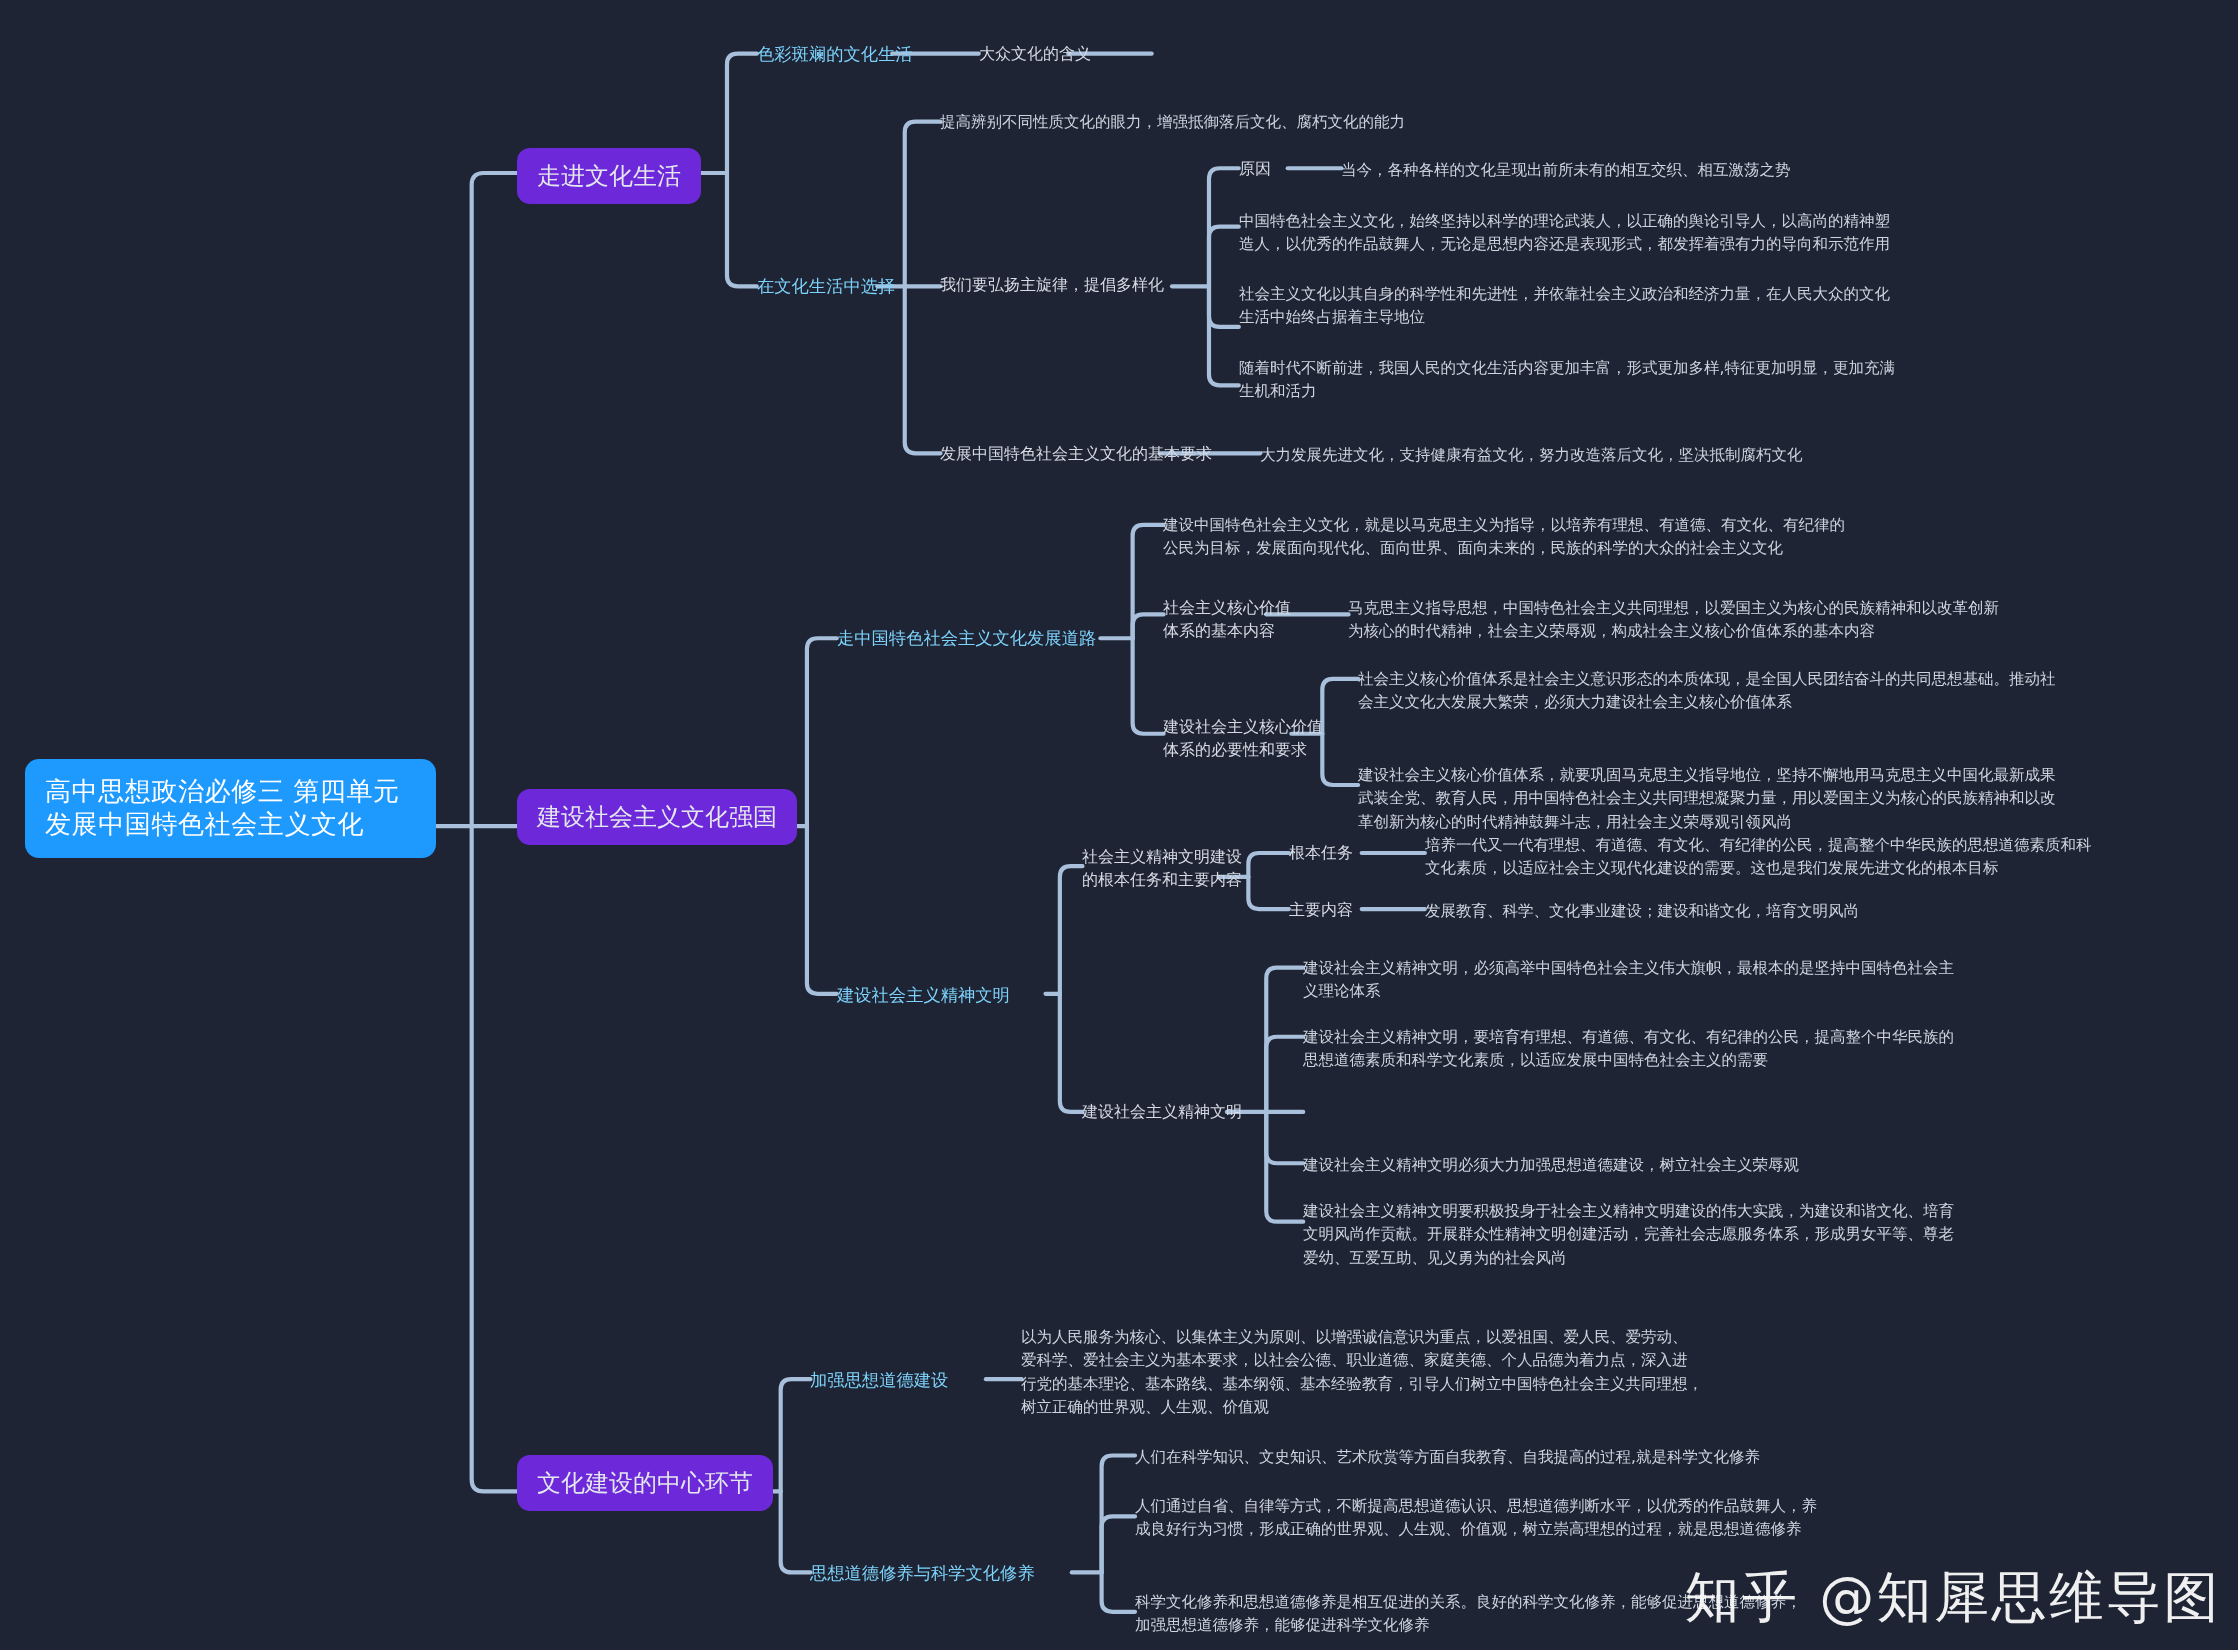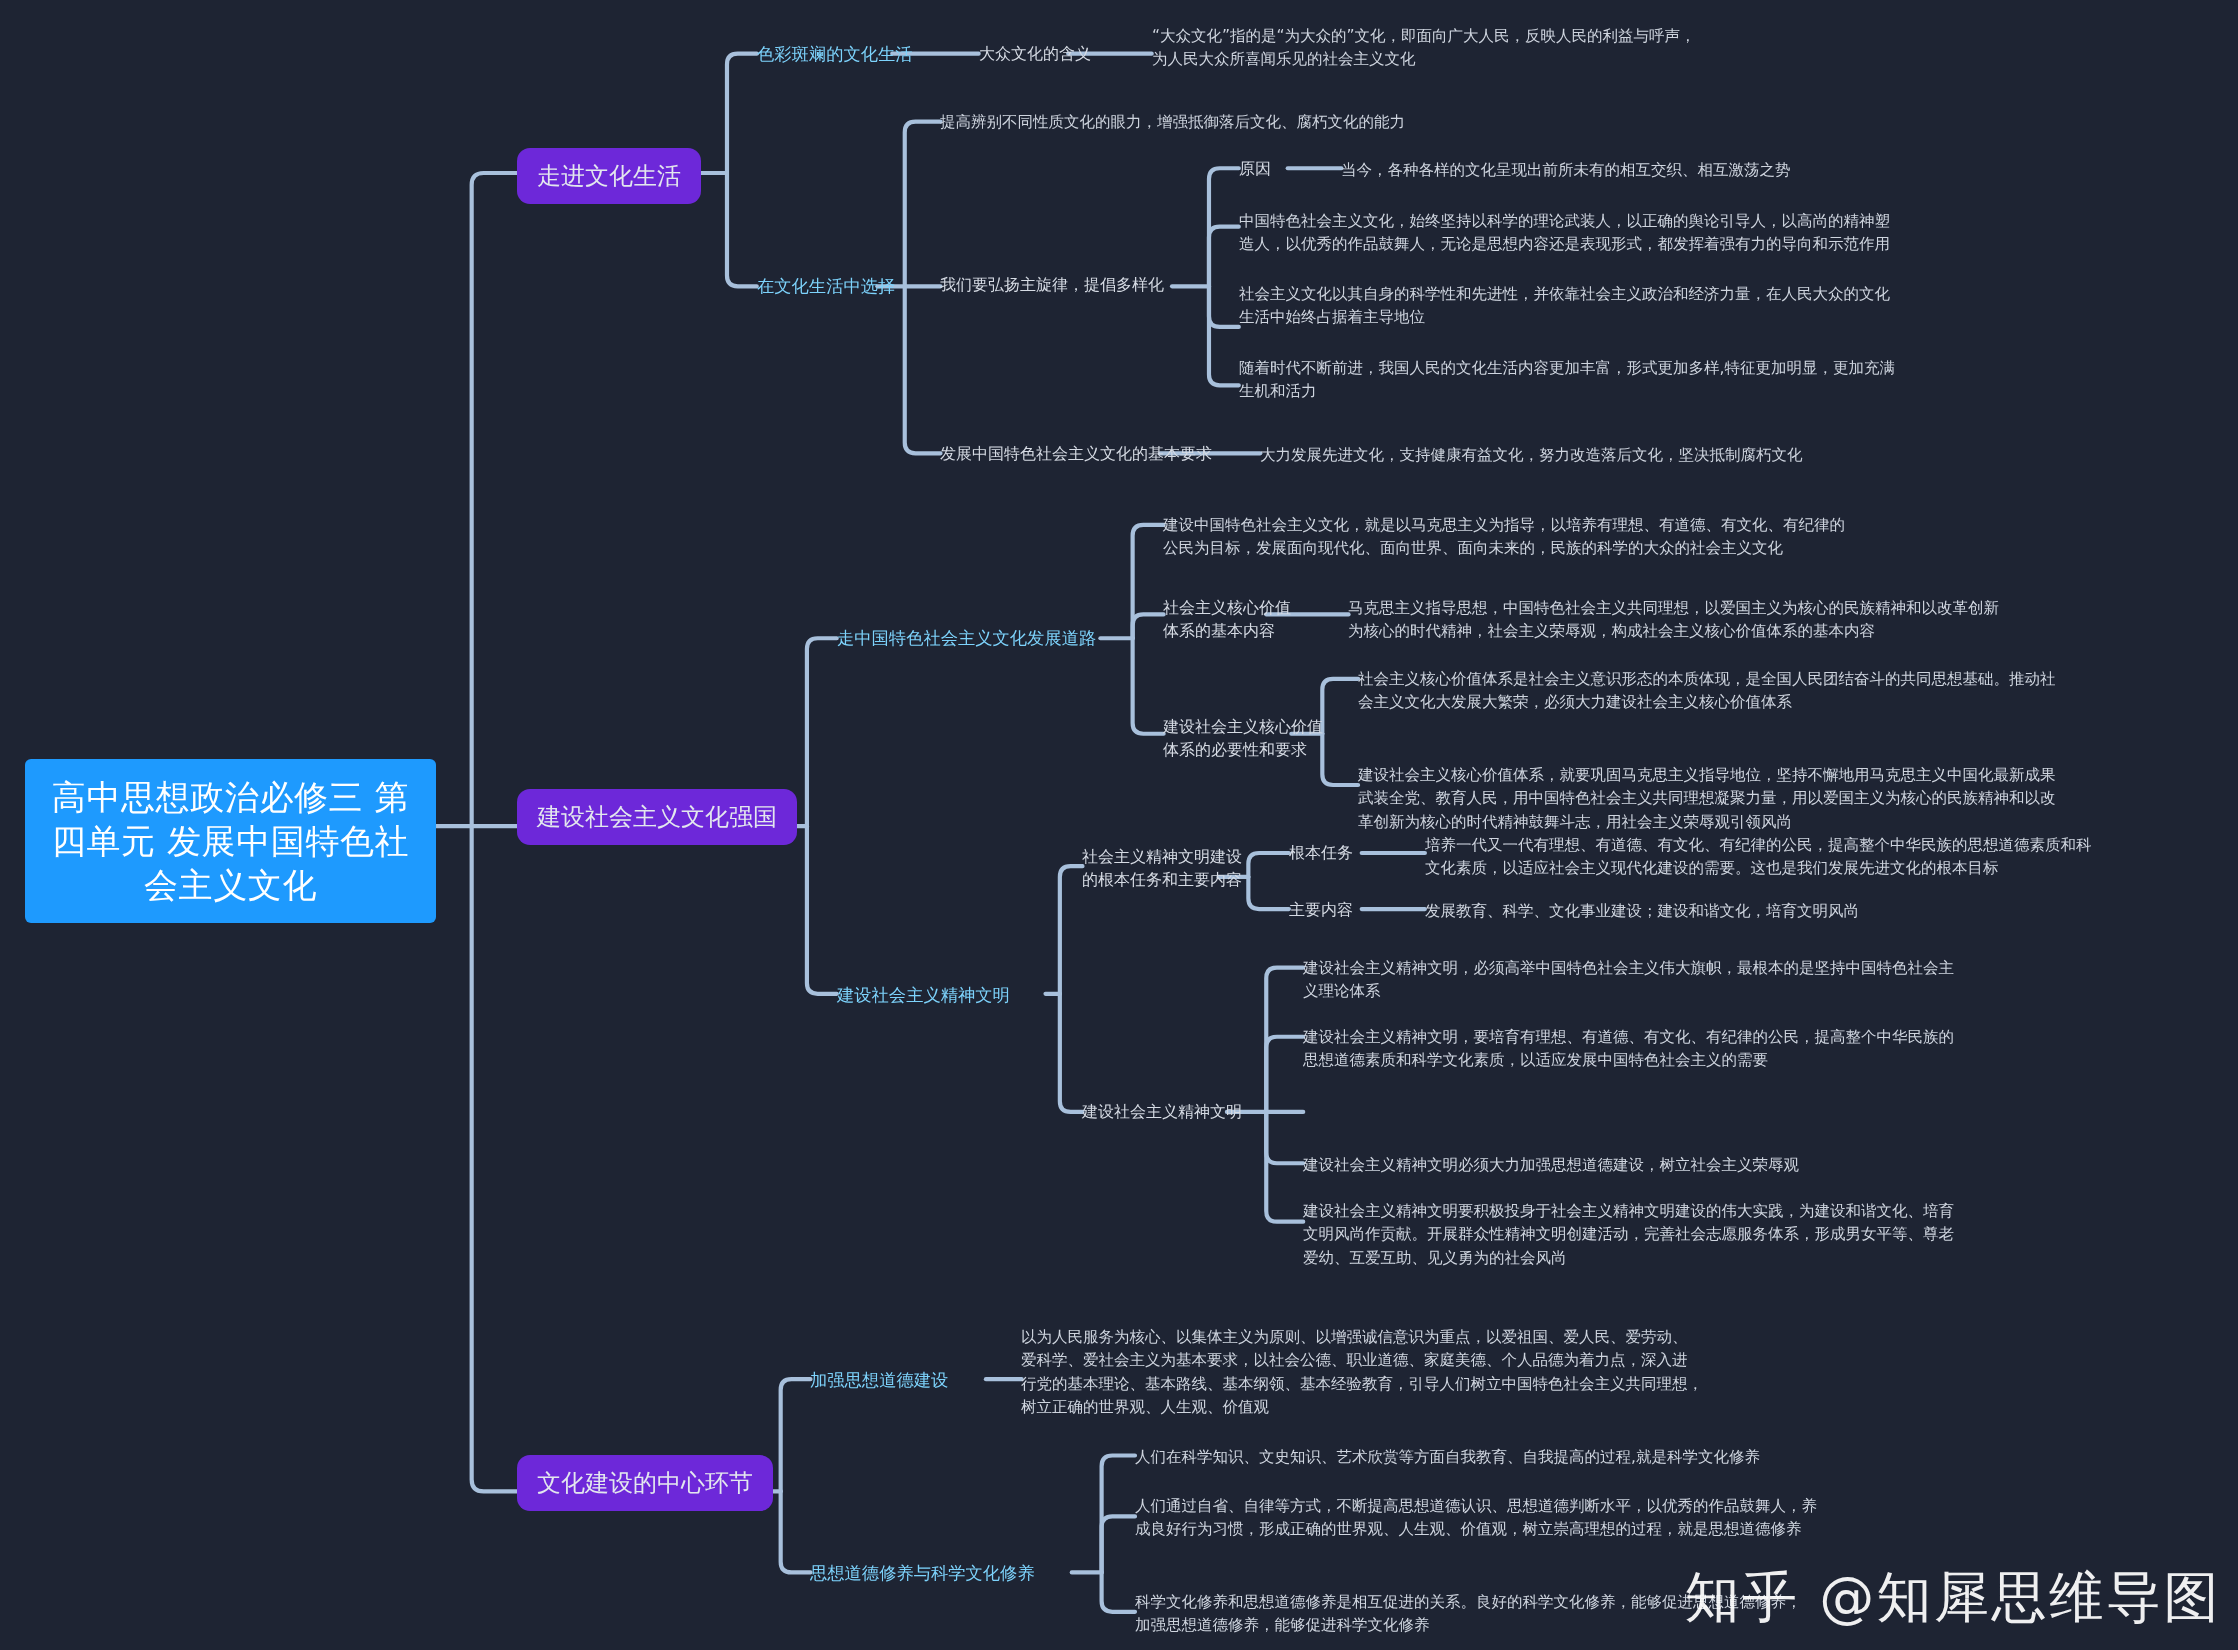--- a/index.html
+++ b/index.html
@@ -12,25 +12,24 @@
     position:relative;
   }
   #stage{position:absolute;inset:0;}
   svg.links{position:absolute;left:0;top:0;width:2239px;height:1650px;pointer-events:none;}
 
   .node{position:absolute;box-sizing:border-box;}
 
   
   .root{
     background:#1e9afe;
-    border-radius:6px;
+    border-radius:14px;
     color:#ffffff;
-    font-size:34px;
+    font-size:26px;
     line-height:1.30;
-    text-align:center;
     padding:15.5px 20px;
     letter-spacing:0.6px;
   }
   
   .lvl1{
     background:#6d28d9;
     border-radius:13px;
     color:#e3e7ee;
     font-size:24px;
     line-height:1.25;
@@ -154,22 +153,20 @@
   </svg>
 
   <div class="node root" style="left:25px;top:759px;width:411px;">高中思想政治必修三
 第四单元
 发展中国特色社会主义文化</div>
 
   <div class="node lvl1" style="left:517px;top:148px;">走进文化生活</div>
 
   <div class="node lvl2" style="left:757px;top:42px;">色彩斑斓的文化生活</div>
   <div class="node lvl3" style="left:979px;top:43px;">大众文化的含义</div>
-  <div class="node leaf" style="left:1152px;top:25px;width:662px;">“大众文化”指的是“为大众的”文化，即面向广大人民，反映人民的利益与呼声，
-为人民大众所喜闻乐见的社会主义文化</div>
 
   <div class="node lvl2" style="left:757px;top:274px;">在文化生活中选择</div>
 
   <div class="node leaf" style="left:940px;top:111px;width:656px;">提高辨别不同性质文化的眼力，增强抵御落后文化、腐朽文化的能力</div>
 
   <div class="node lvl3" style="left:940px;top:274px;">我们要弘扬主旋律，提倡多样化</div>
 
   <div class="node lvl3" style="left:1239px;top:158px;">原因</div>
   <div class="node leaf" style="left:1341px;top:159px;width:776px;">当今，各种各样的文化呈现出前所未有的相互交织、相互激荡之势</div>
 

